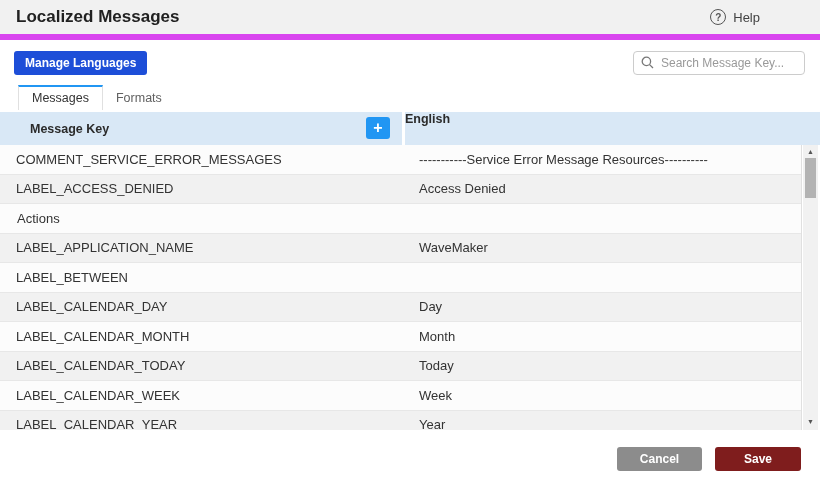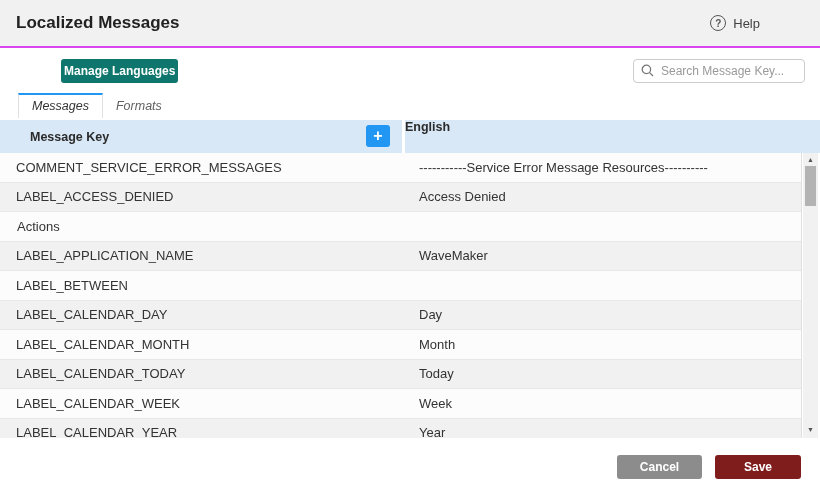--- a/index.html
+++ b/index.html
@@ -3,54 +3,54 @@
 <meta charset="utf-8">
 <style>
   * { margin:0; padding:0; box-sizing:border-box; }
   body {
     width:820px; height:489px; overflow:hidden; position:relative;
     background:#fff; font-family:"Liberation Sans","DejaVu Sans",sans-serif;
     color:#333;
   }
   
   .page-header {
-    height:48px; background:#f1f1f1; border-bottom:2px solid #d946ef;
+    height:40px; background:#f1f1f1; border-bottom:6px solid #d946ef;
     display:flex; align-items:center; justify-content:space-between;
     padding:0 16px;
   }
   .page-title { font-size:17px; font-weight:bold; color:#212121; }
   .help-group { display:flex; align-items:center; gap:7px; margin-right:44px;
     font-size:13px; color:#424242; cursor:pointer; }
   .help-circle {
     width:16px; height:16px; border:1.5px solid #555; border-radius:50%;
     display:flex; align-items:center; justify-content:center;
     font-size:10px; color:#555; font-weight:bold;
   }
   
   .toolbar {
     height:45px; display:flex; align-items:center; justify-content:space-between;
     padding:0 15px 0 14px;
   }
   .btn { border:none; border-radius:3px; color:#fff; font-size:12px;
     font-weight:bold; cursor:pointer;
     font-family:"Liberation Sans","DejaVu Sans",sans-serif; }
-  .btn-manage { background:#0f766e; height:24px; padding:0 3px;margin-left:47px; }
+  .btn-manage { background:#1d4ed8; height:24px; padding:0 11px; }
   .search-wrap { position:relative; width:172px; height:24px; }
   .search-input {
     width:100%; height:100%; border:1px solid #ccc; border-radius:4px;
     padding:0 8px 0 27px; font-size:12px; color:#333; outline:none;
     font-family:"Liberation Sans","DejaVu Sans",sans-serif;
   }
   .search-input::placeholder { color:#999; }
   .search-icon { position:absolute; left:8px; top:5px; width:13px; height:13px; }
   
   .tabbar { height:27px; display:flex; align-items:stretch; padding-left:18px; }
   .tab {
     height:25px; line-height:27px; padding:0 13px; font-size:12.5px;
-    color:#616161; cursor:pointer;font-style:italic;
+    color:#616161; cursor:pointer;
   }
   .tab.active {
     background:#fff; border-top:2px solid #2196f3;
     border-left:1px solid #e0e0e0; border-right:1px solid #e0e0e0;
     line-height:23px; color:#333;
   }
   
   .grid-header {
     height:33px; background:#d9e8f6; display:flex; align-items:center;
     font-size:12.5px; font-weight:bold; color:#2b2b2b;

